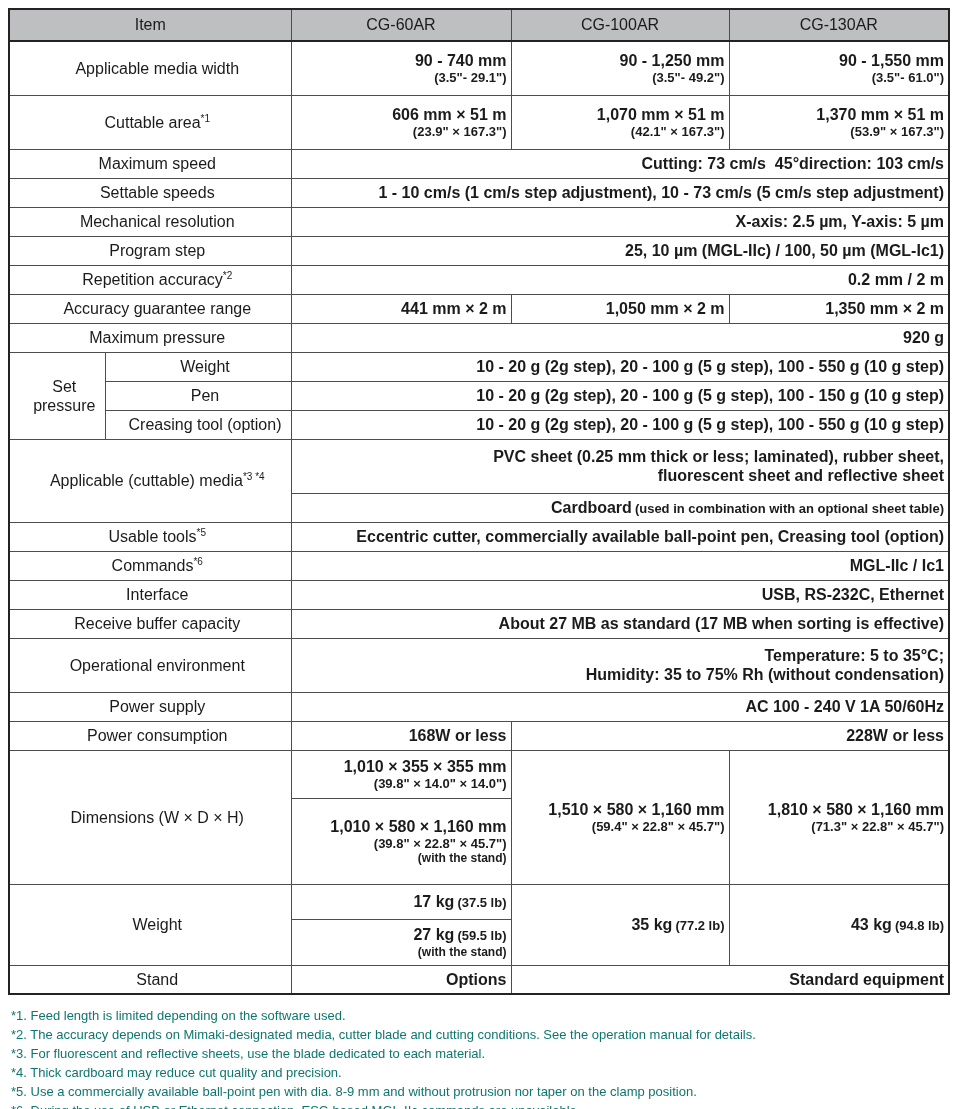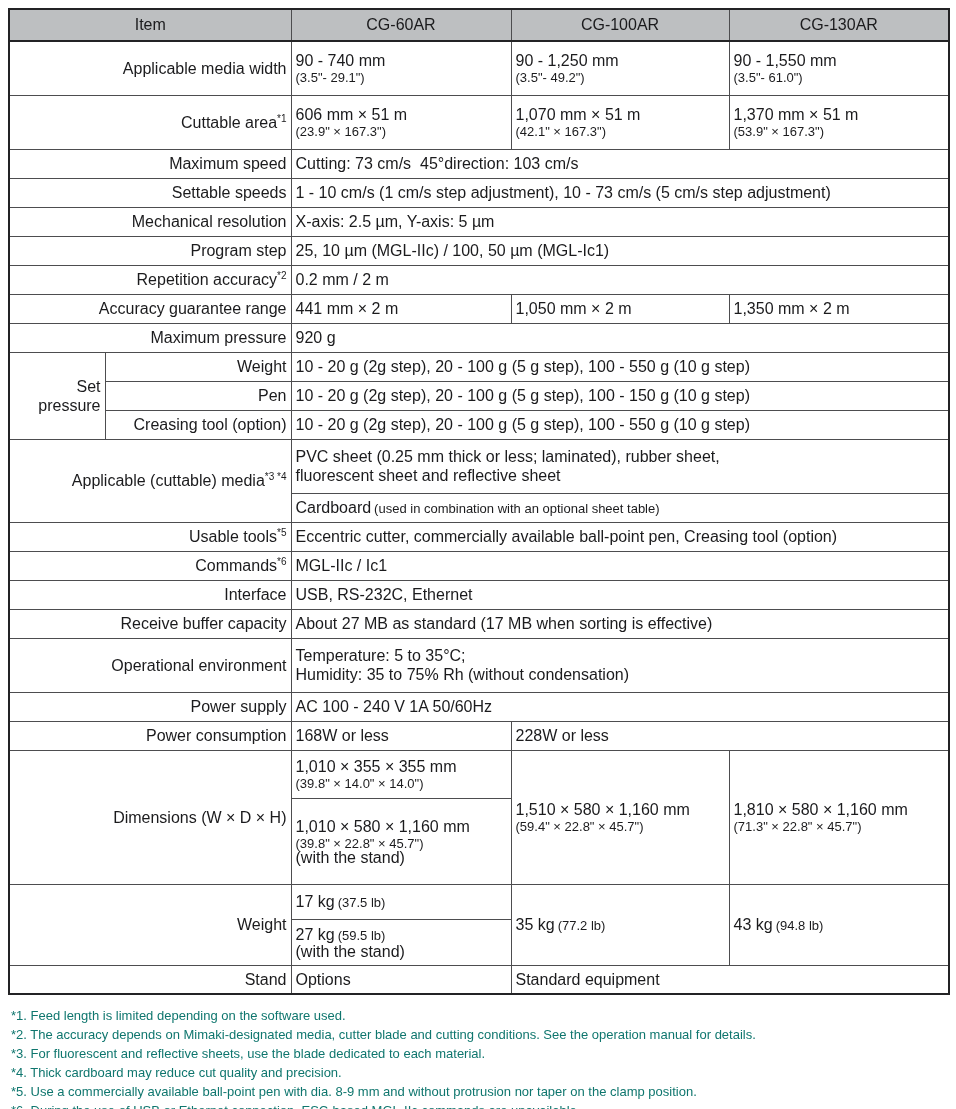--- a/index.html
+++ b/index.html
@@ -6,26 +6,26 @@
   body{font-family:"Liberation Sans", sans-serif;color:#1b1b1d;}
   .page{width:768px;height:1109px;box-sizing:border-box;padding:8px 8px 0 8px;background:#fff;}
   table.spec{border-collapse:collapse;table-layout:fixed;width:940px;border:2px solid #232325;}
   col.c-sub{width:96px;}
   col.c-item{width:186px;}
   col.c-m1{width:220px;}
   col.c-m2{width:218px;}
   col.c-m3{width:220px;}
   th,td{border:1px solid #4d4d4f;font-weight:normal;vertical-align:middle;overflow:hidden;padding:1px 4px;}
   th.hdr{background:#bdbfc1;font-size:16px;text-align:center;border-bottom:2px solid #232325;}
-  td.label{text-align:right;font-size:16px;padding-left:18px;line-height:19px;}
-  td.val{text-align:left;font-size:16px;line-height:19px;}
+  td.label{text-align:center;font-size:16px;padding-left:18px;line-height:19px;}
+  td.val{text-align:right;font-size:16px;line-height:19px;font-weight:bold;}
   .main{font-size:16px;line-height:19px;}
   .sub{font-size:13px;line-height:15px;}
   .sub-inline{font-size:13px;margin-left:3px;}
-  .note{font-size:16px;line-height:14px;}
+  .note{font-size:12px;line-height:14px;}
   sup.fnmark{font-size:10px;line-height:0;}
   tr.rh-header{height:32px;}
   tr.rh-2line{height:54px;}
   tr.rh-1line{height:29px;}
   tr.rh-dims-a{height:48px;}
   tr.rh-dims-b{height:86px;}
   tr.rh-wt-a{height:35px;}
   tr.rh-wt-b{height:46px;}
   .footnotes{padding:11px 2px 0 3px;}
   .fn{font-size:13px;line-height:19px;color:#0f766e;}

